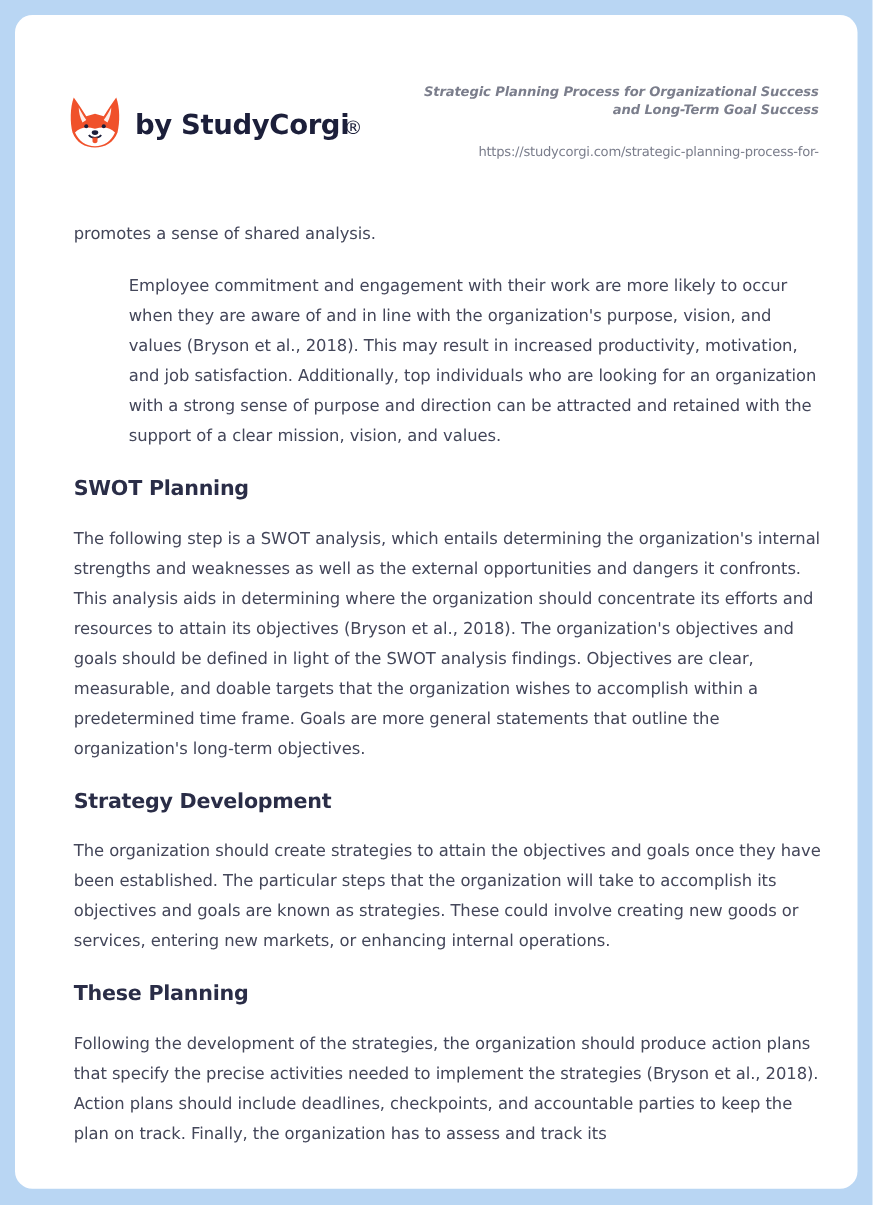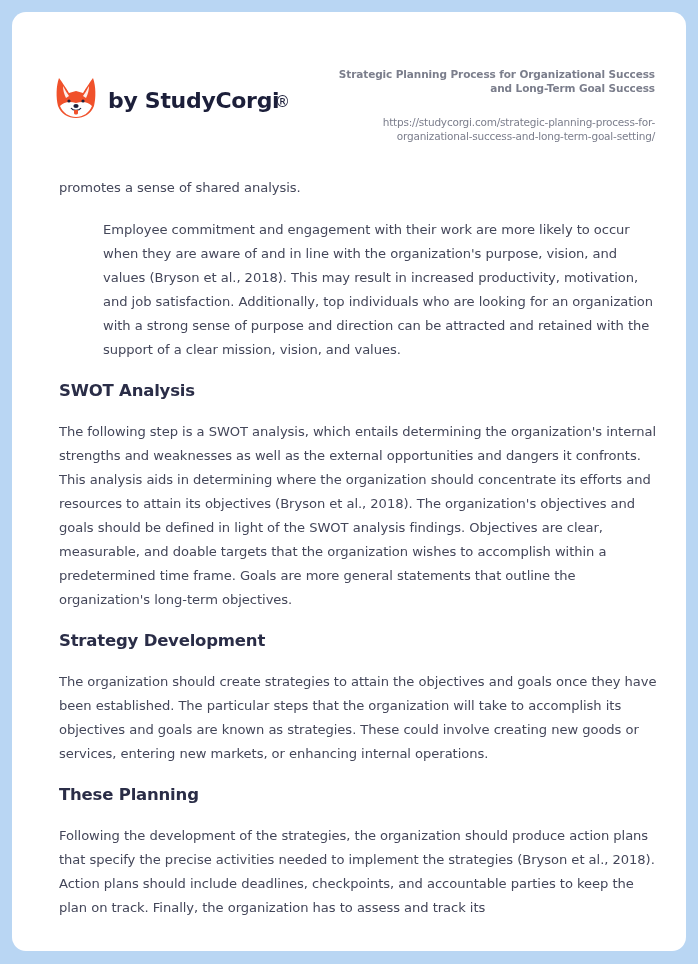--- a/index.html
+++ b/index.html
@@ -65,20 +65,21 @@
     width: 360px;
     text-align: right;
   }
   .doc-title {
     font-family: "DejaVu Sans", sans-serif;
     font-weight: bold;
     font-size: 10.5px;
     line-height: 14px;
     color: #7b7e8c;
     letter-spacing: -0.1px;
+    font-style: italic;
   }
   .doc-url {
     margin-top: 20px;
     font-family: "DejaVu Sans", sans-serif;
     font-size: 10.5px;
     line-height: 14px;
     color: #7b7e8c;
     letter-spacing: -0.2px;
   }
   .content {
@@ -138,30 +139,29 @@
       <span class="logo-reg">®</span>
     </div>
 
     <div class="doc-meta">
       <div class="doc-title">
         <div>Strategic Planning Process for Organizational Success</div>
         <div>and Long-Term Goal Success</div>
       </div>
       <div class="doc-url">
         <div>https://studycorgi.com/strategic-planning-process-for-</div>
-        <div>organizational-success-and-long-term-goal-setting/</div>
       </div>
     </div>
   </div>
 
   <div class="content">
     <p>promotes a sense of shared analysis.</p>
     <p>Employee commitment and engagement with their work are more likely to occur when they are aware of and in line with the organization's purpose, vision, and values (Bryson et al., 2018). This may result in increased productivity, motivation, and job satisfaction. Additionally, top individuals who are looking for an organization with a strong sense of purpose and direction can be attracted and retained with the support of a clear mission, vision, and values.</p>
 
-    <h2>SWOT Analysis</h2>
+    <h2>SWOT Planning</h2>
     <p>The following step is a SWOT analysis, which entails determining the organization's internal strengths and weaknesses as well as the external opportunities and dangers it confronts. This analysis aids in determining where the organization should concentrate its efforts and resources to attain its objectives (Bryson et al., 2018). The organization's objectives and goals should be defined in light of the SWOT analysis findings. Objectives are clear, measurable, and doable targets that the organization wishes to accomplish within a predetermined time frame. Goals are more general statements that outline the organization's long-term objectives.</p>
 
     <h2>Strategy Development</h2>
     <p>The organization should create strategies to attain the objectives and goals once they have been established. The particular steps that the organization will take to accomplish its objectives and goals are known as strategies. These could involve creating new goods or services, entering new markets, or enhancing internal operations.</p>
 
     <h2>These Planning</h2>
     <p>Following the development of the strategies, the organization should produce action plans that specify the precise activities needed to implement the strategies (Bryson et al., 2018). Action plans should include deadlines, checkpoints, and accountable parties to keep the plan on track. Finally, the organization has to assess and track its</p>
   </div>
 
 </div>

